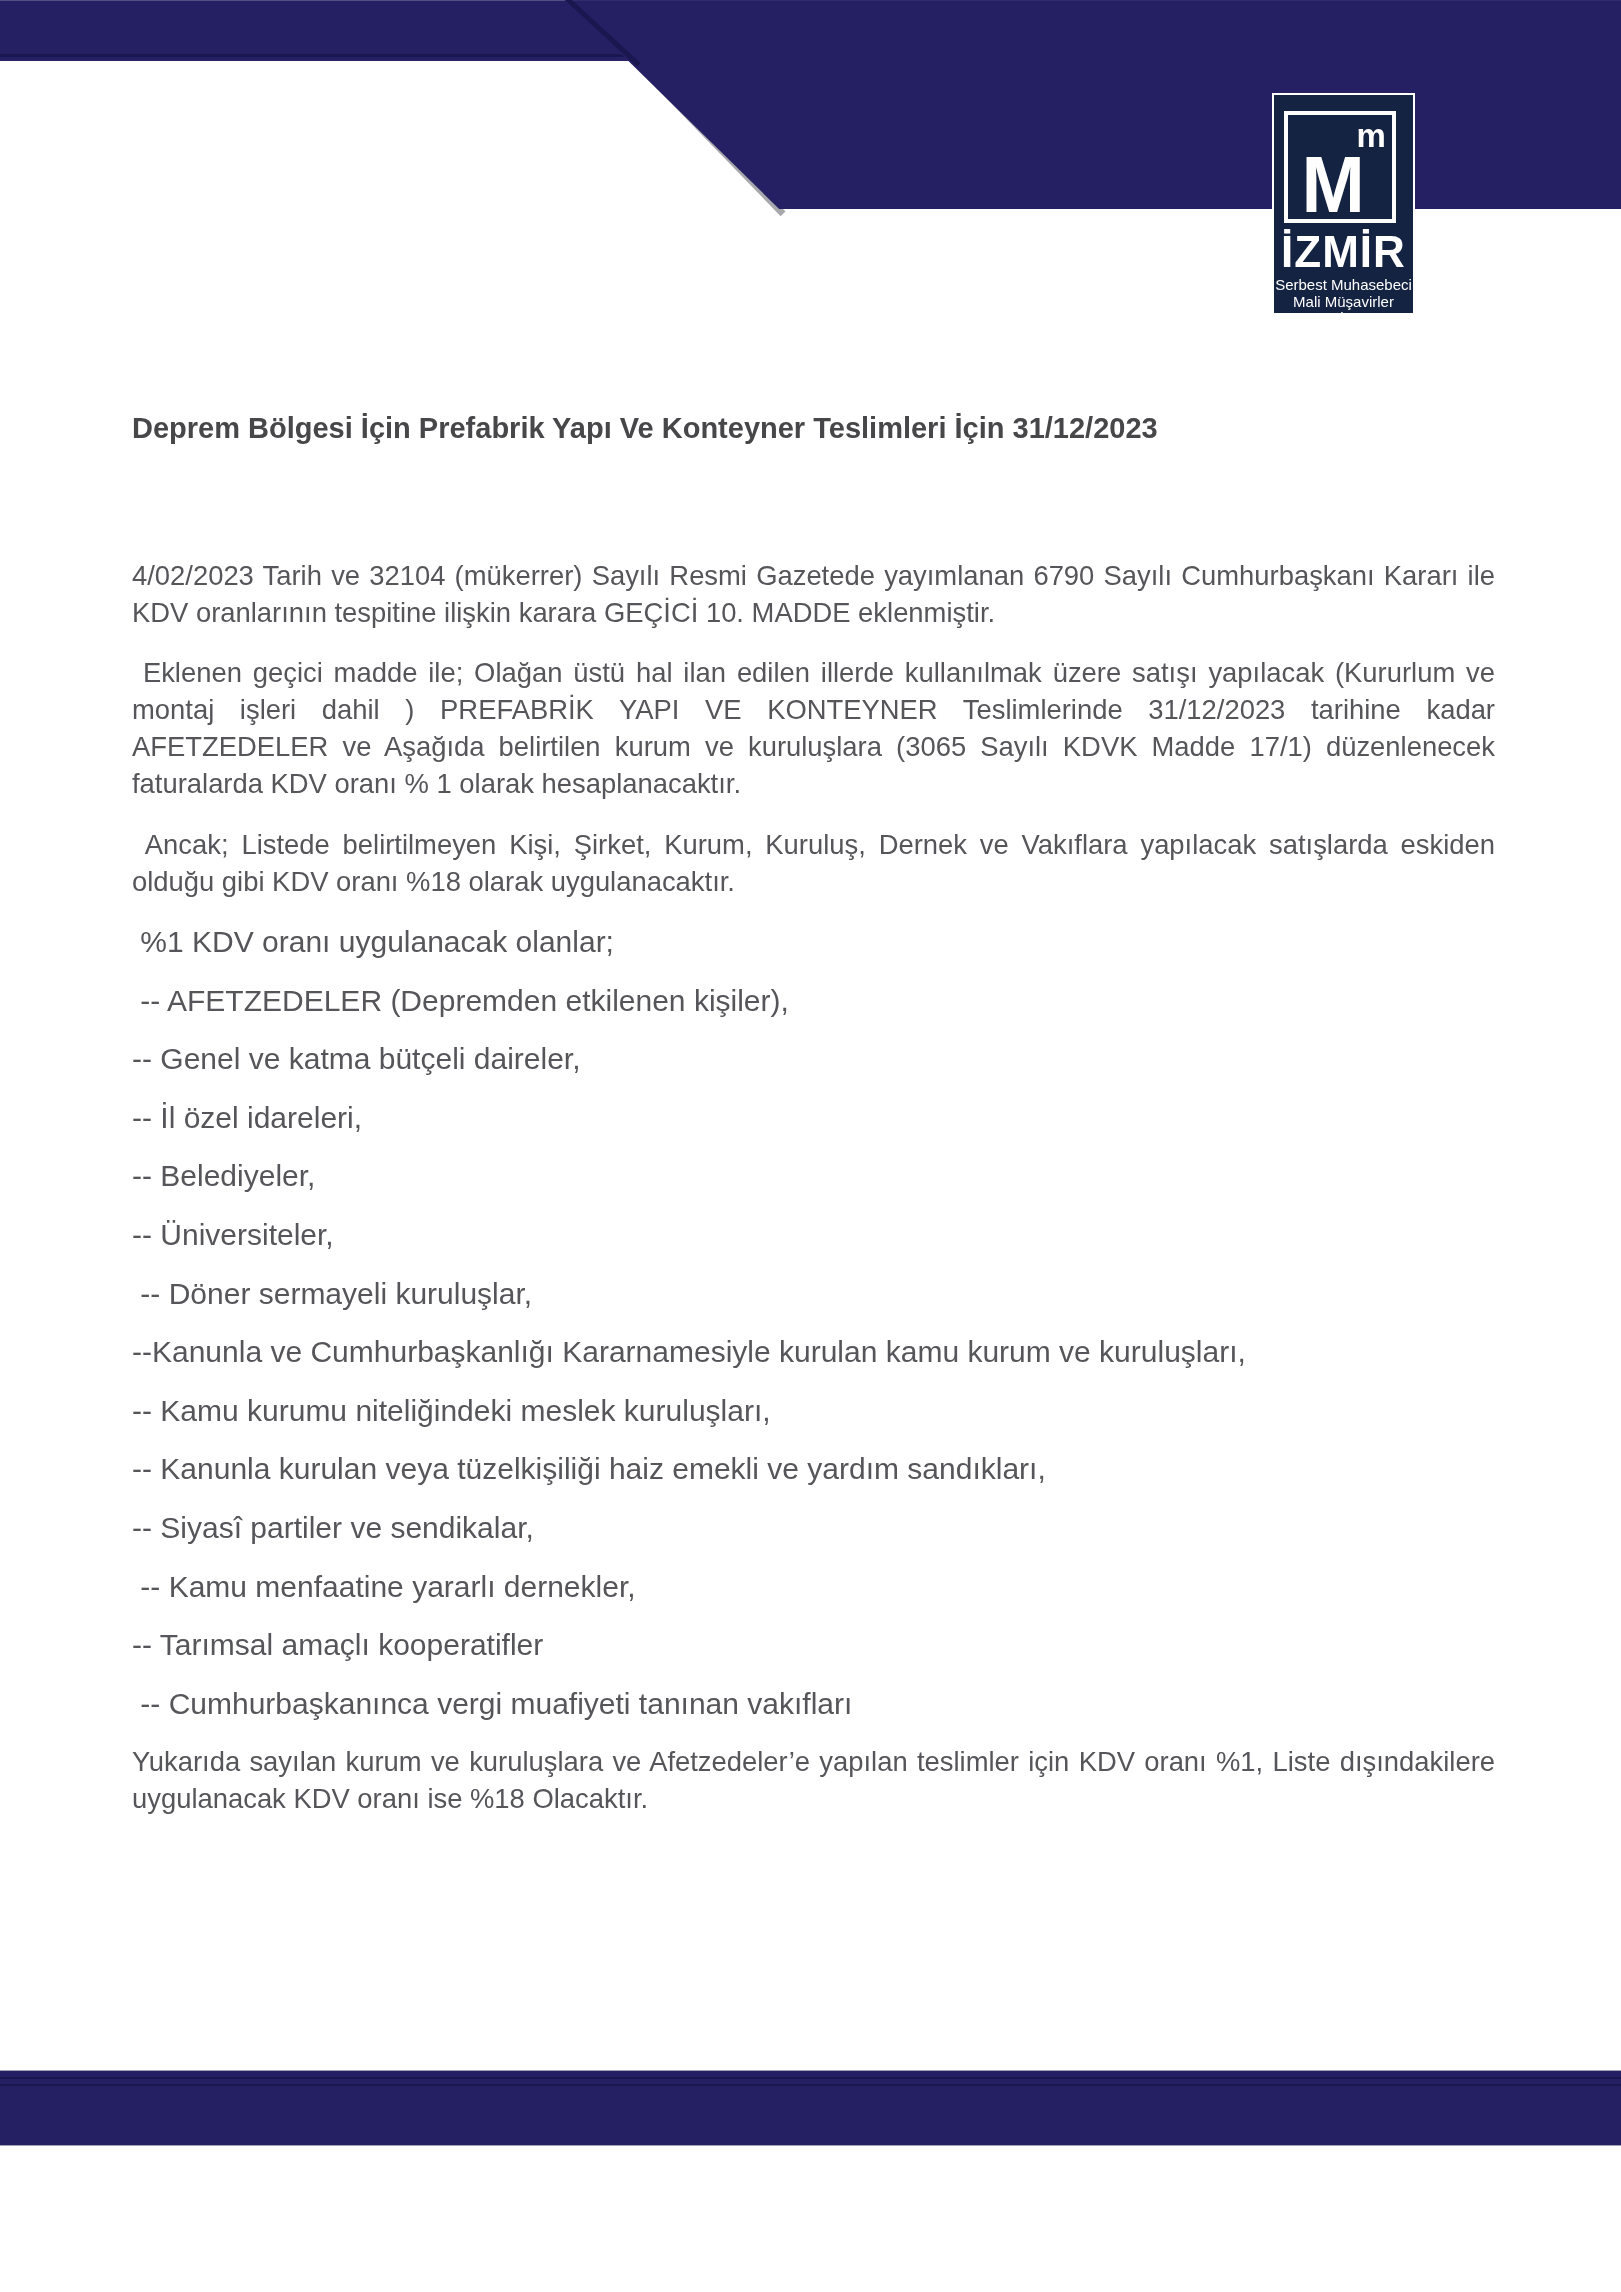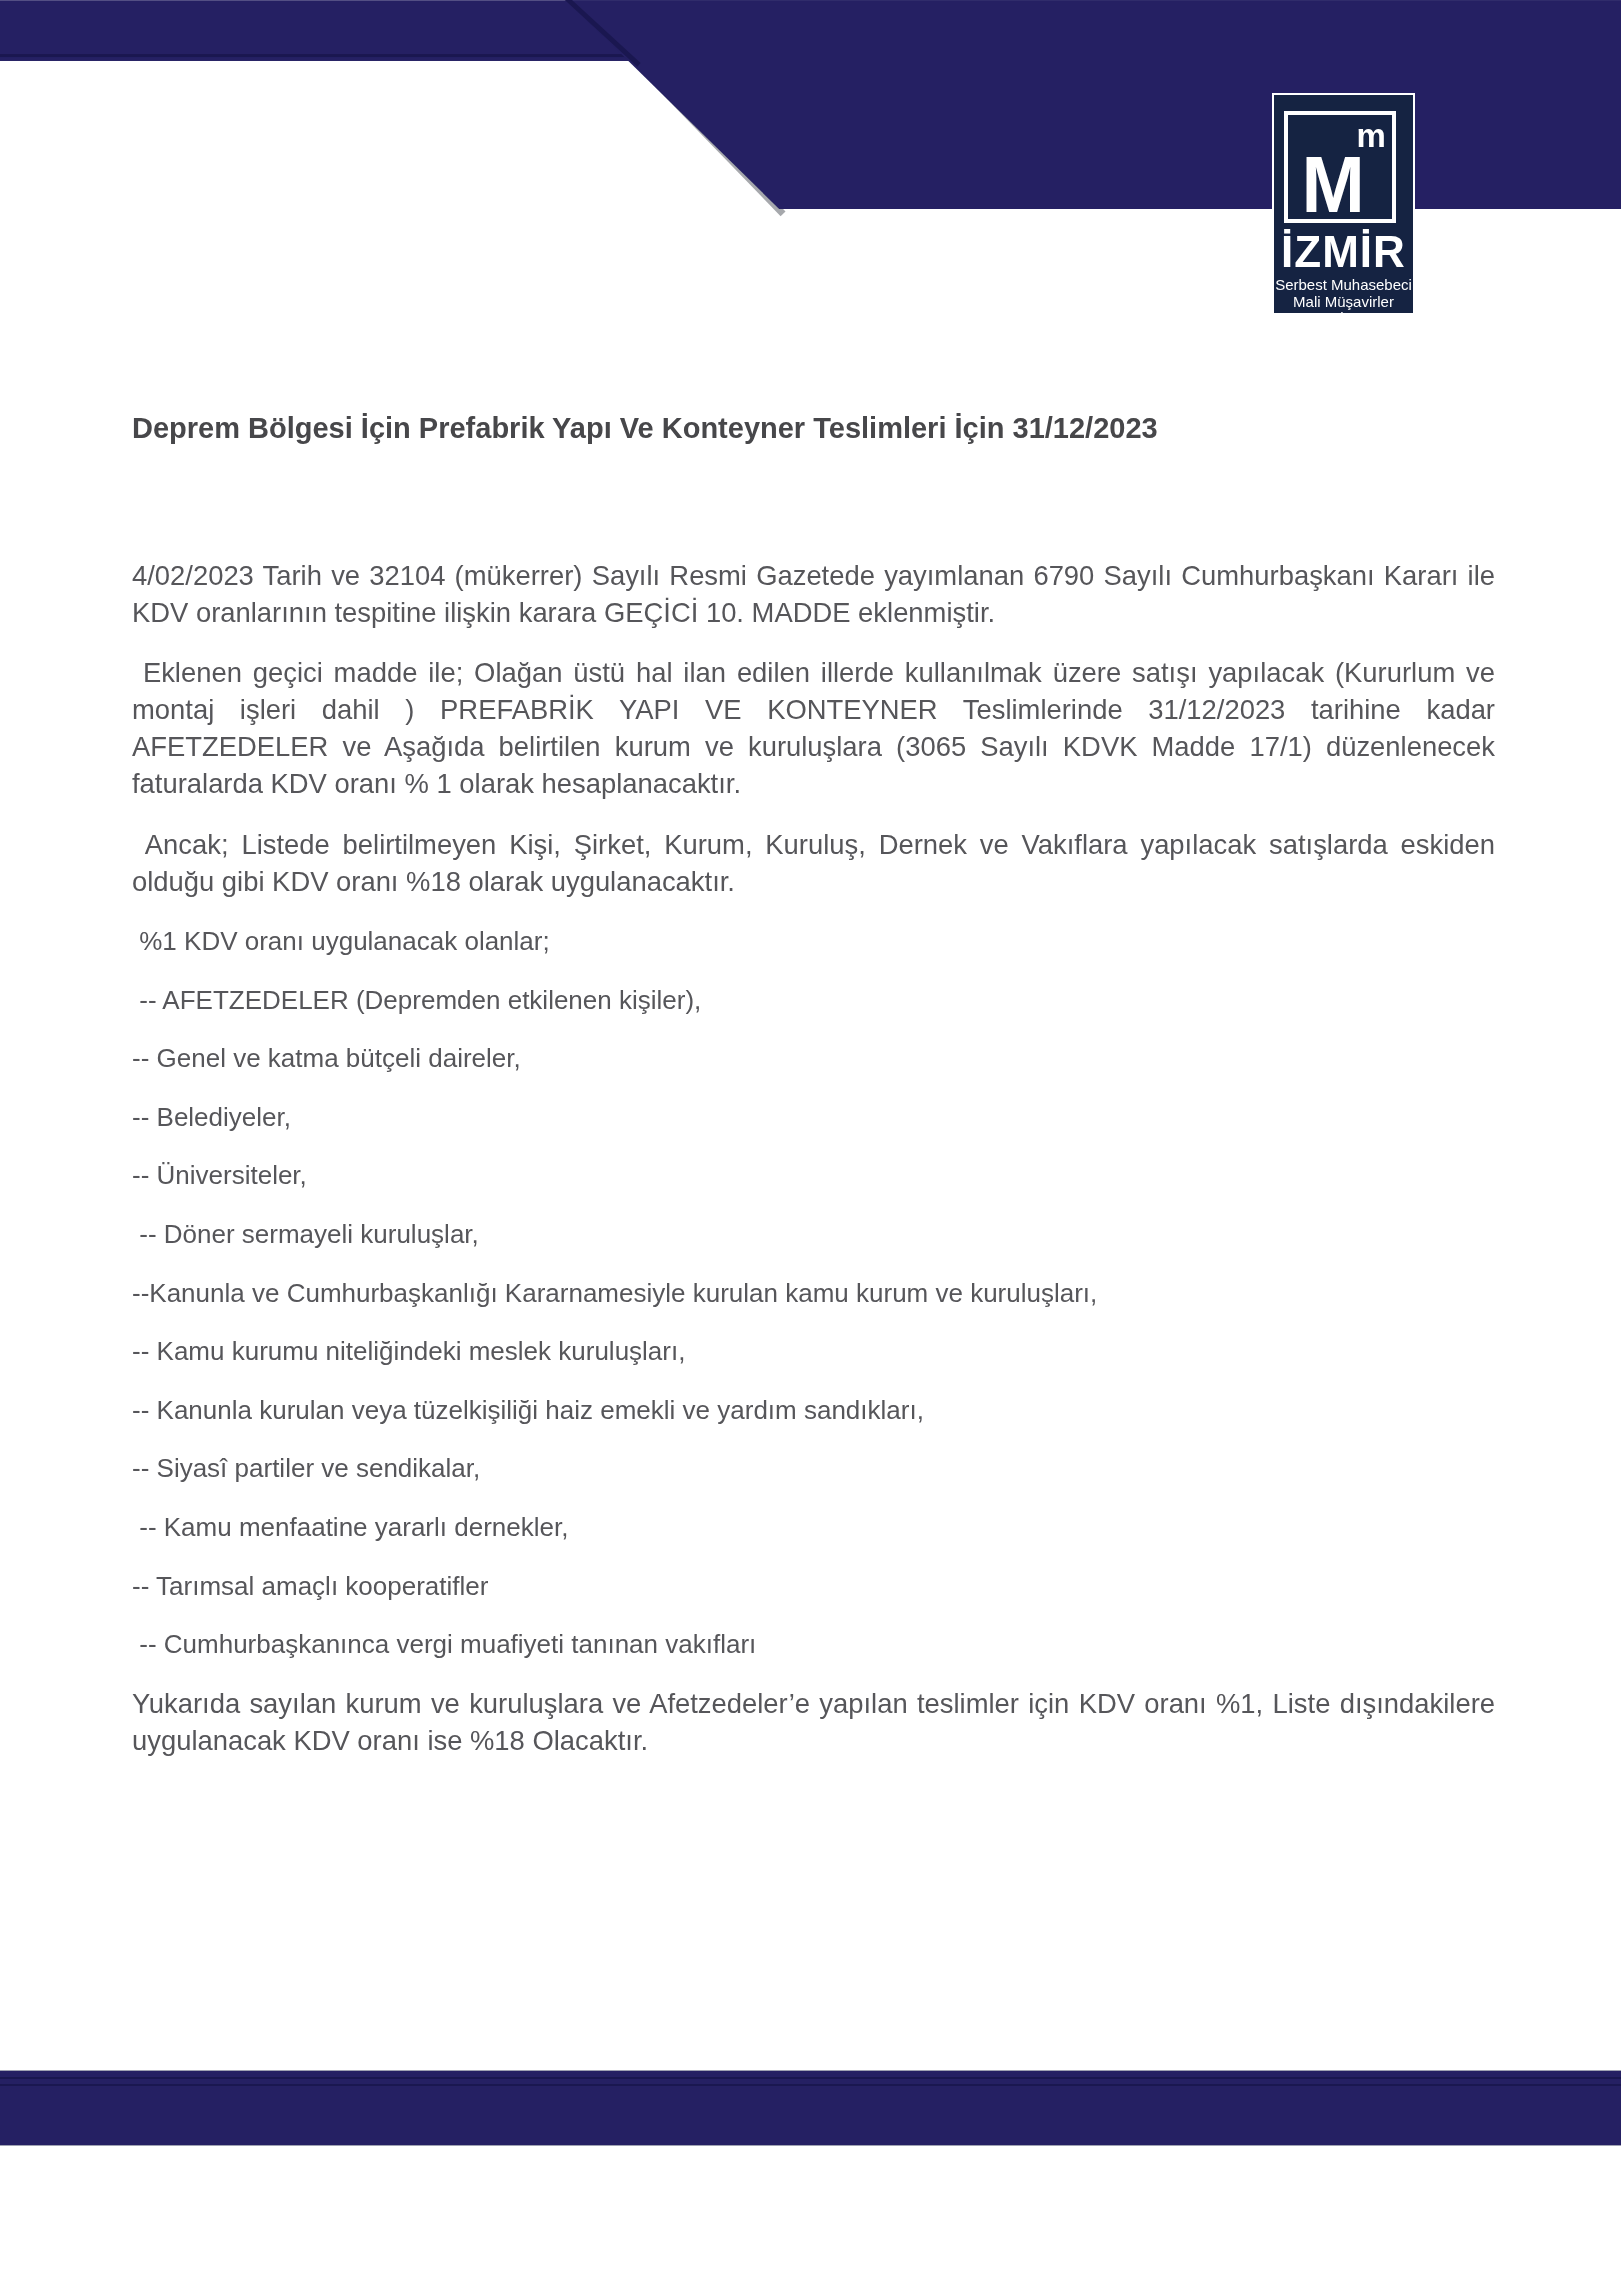--- a/index.html
+++ b/index.html
@@ -99,21 +99,21 @@
   .para{
     margin:0 0 23.5px 0;
     font-size:27.4px;
     line-height:37px;
     color:var(--text-color);
     text-align:justify;
     white-space:pre-wrap;
   }
   .list-line{
     margin:0 0 21.6px 0;
-    font-size:26px;
+    font-size:30px;
     line-height:37px;
     color:var(--text-color);
     white-space:pre-wrap;
   }
   .closing{
     margin-top:5.9px;
     margin-bottom:0;
   }
   
   .footer-band{
@@ -170,20 +170,21 @@
     </h1>
 
     <p class="para">4/02/2023 Tarih ve 32104 (mükerrer) Sayılı Resmi Gazetede yayımlanan 6790 Sayılı Cumhurbaşkanı Kararı ile KDV oranlarının tespitine ilişkin karara GEÇİCİ 10. MADDE eklenmiştir.</p>
     <p class="para"> Eklenen geçici madde ile; Olağan üstü hal ilan edilen illerde kullanılmak üzere satışı yapılacak (Kururlum ve montaj işleri dahil ) PREFABRİK YAPI VE KONTEYNER Teslimlerinde 31/12/2023 tarihine kadar AFETZEDELER ve Aşağıda belirtilen kurum ve kuruluşlara (3065 Sayılı KDVK Madde 17/1) düzenlenecek faturalarda KDV oranı % 1 olarak hesaplanacaktır.</p>
     <p class="para"> Ancak; Listede belirtilmeyen Kişi, Şirket, Kurum, Kuruluş, Dernek ve Vakıflara yapılacak satışlarda eskiden olduğu gibi KDV oranı %18 olarak uygulanacaktır.</p>
 
     <p class="list-line"> %1 KDV oranı uygulanacak olanlar;</p>
 
     <p class="list-line"> -- AFETZEDELER (Depremden etkilenen kişiler),</p>
     <p class="list-line">-- Genel ve katma bütçeli daireler,</p>
+    <p class="list-line">-- İl özel idareleri,</p>
     <p class="list-line">-- Belediyeler,</p>
     <p class="list-line">-- Üniversiteler,</p>
     <p class="list-line"> -- Döner sermayeli kuruluşlar,</p>
     <p class="list-line">--Kanunla ve Cumhurbaşkanlığı Kararnamesiyle kurulan kamu kurum ve kuruluşları,</p>
     <p class="list-line">-- Kamu kurumu niteliğindeki meslek kuruluşları,</p>
     <p class="list-line">-- Kanunla kurulan veya tüzelkişiliği haiz emekli ve yardım sandıkları,</p>
     <p class="list-line">-- Siyasî partiler ve sendikalar,</p>
     <p class="list-line"> -- Kamu menfaatine yararlı dernekler,</p>
     <p class="list-line">-- Tarımsal amaçlı kooperatifler</p>
     <p class="list-line"> -- Cumhurbaşkanınca vergi muafiyeti tanınan vakıfları</p>

